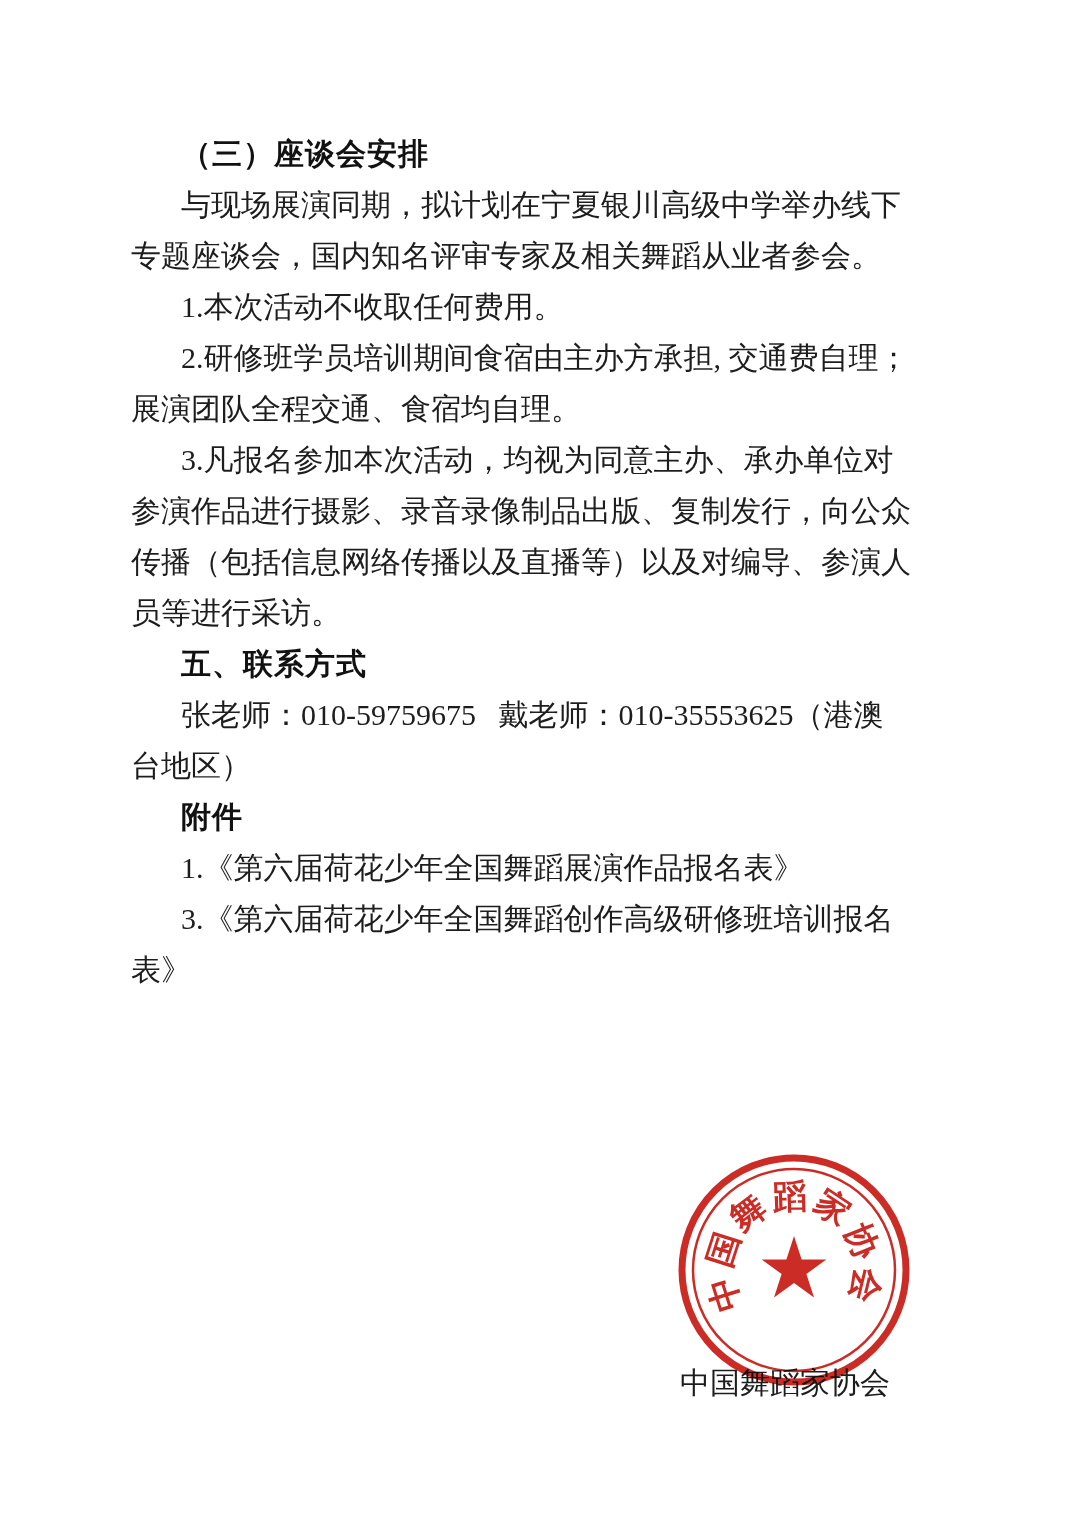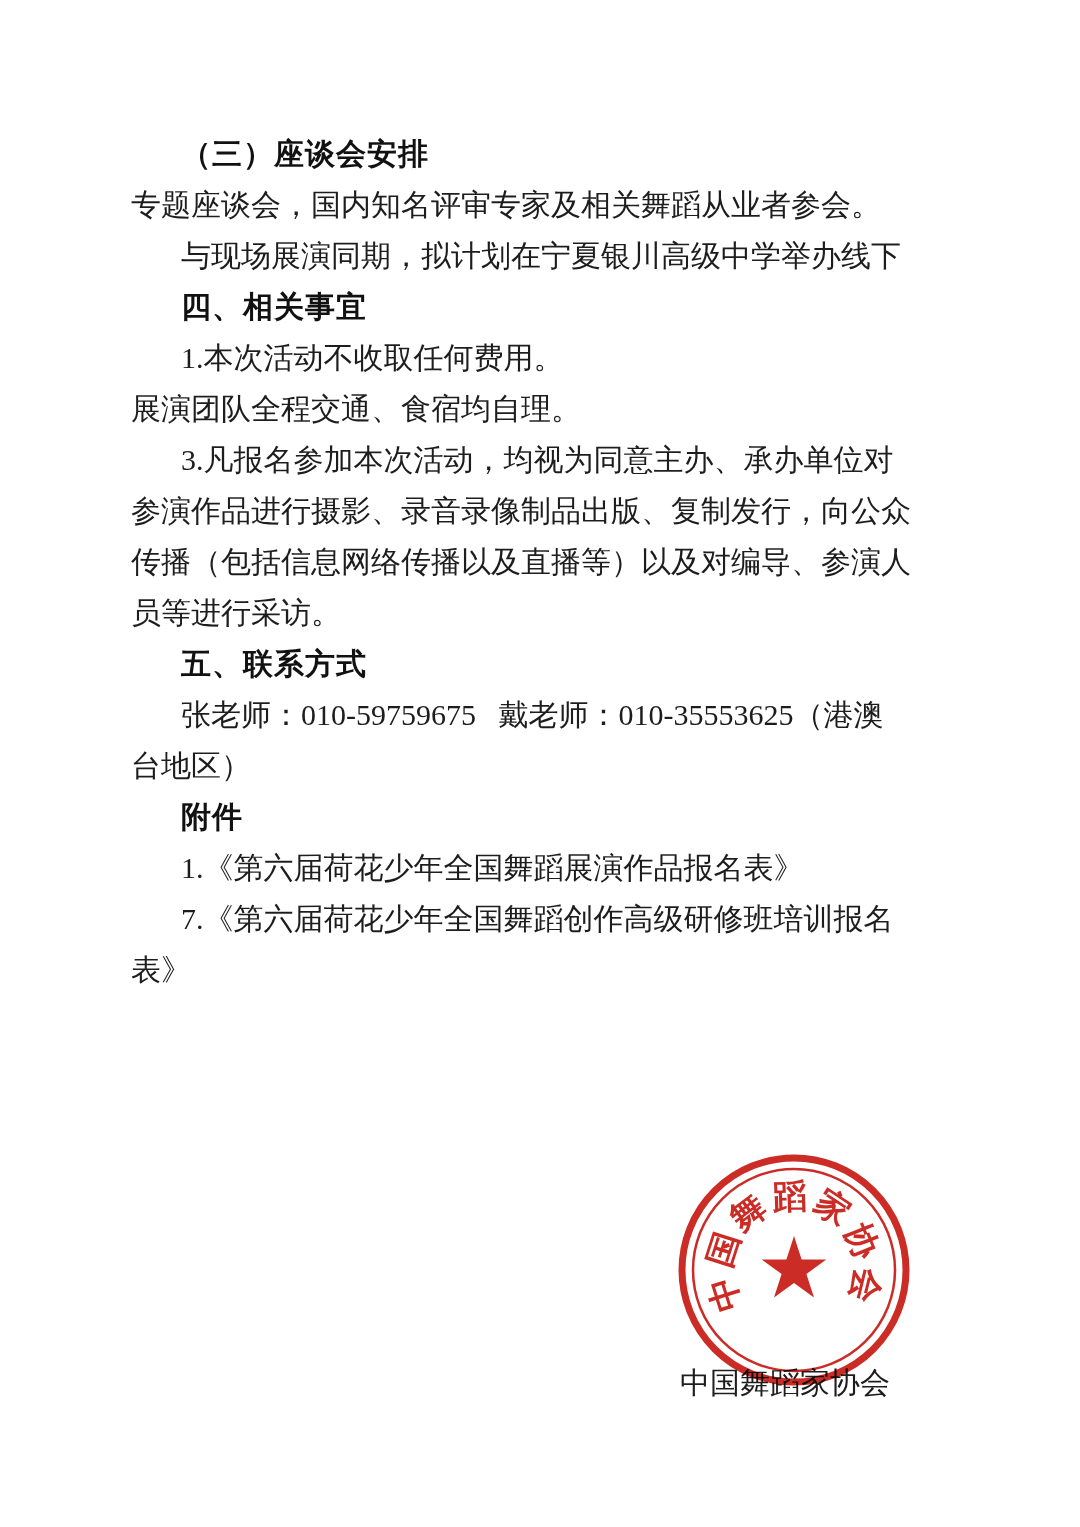--- a/index.html
+++ b/index.html
@@ -33,35 +33,35 @@
     fill:var(--seal-color,#c9201a);
     font-family:"Liberation Serif","DejaVu Serif",serif;
     font-size:34px;font-weight:700;letter-spacing:4px;
   }
 </style>
 </head>
 <body>
 
 <div class="doc">
   <div class="line heading">（三）座谈会安排</div>
+  <div class="line indent">与现场展演同期，拟计划在宁夏银川高级中学举办线下</div>
   <div class="line">专题座谈会，国内知名评审专家及相关舞蹈从业者参会。</div>
-  <div class="line indent">与现场展演同期，拟计划在宁夏银川高级中学举办线下</div>
-  <div class="line heading">四、相关事宜</div>
   <div class="line indent">1.本次活动不收取任何费用。</div>
+  <div class="line indent">2.研修班学员培训期间食宿由主办方承担, 交通费自理；</div>
   <div class="line">展演团队全程交通、食宿均自理。</div>
   <div class="line indent">3.凡报名参加本次活动，均视为同意主办、承办单位对</div>
   <div class="line">参演作品进行摄影、录音录像制品出版、复制发行，向公众</div>
   <div class="line">传播（包括信息网络传播以及直播等）以及对编导、参演人</div>
   <div class="line">员等进行采访。</div>
   <div class="line heading">五、联系方式</div>
   <div class="line indent">张老师：010-59759675   戴老师：010-35553625（港澳</div>
   <div class="line">台地区）</div>
   <div class="line heading">附件</div>
   <div class="line indent">1.《第六届荷花少年全国舞蹈展演作品报名表》</div>
-  <div class="line indent">7.《第六届荷花少年全国舞蹈创作高级研修班培训报名</div>
+  <div class="line indent">3.《第六届荷花少年全国舞蹈创作高级研修班培训报名</div>
   <div class="line">表》</div>
 </div>
 
 <div class="signature">
   <div class="sig-org">中国舞蹈家协会</div>
   <div class="sig-date">2026 年 4 月 22 日</div>
 </div>
 
 <svg class="seal" viewBox="0 0 236 236" xmlns="http://www.w3.org/2000/svg">
   <circle class="seal-stroke" cx="118" cy="118" r="112" stroke-width="7"></circle>

